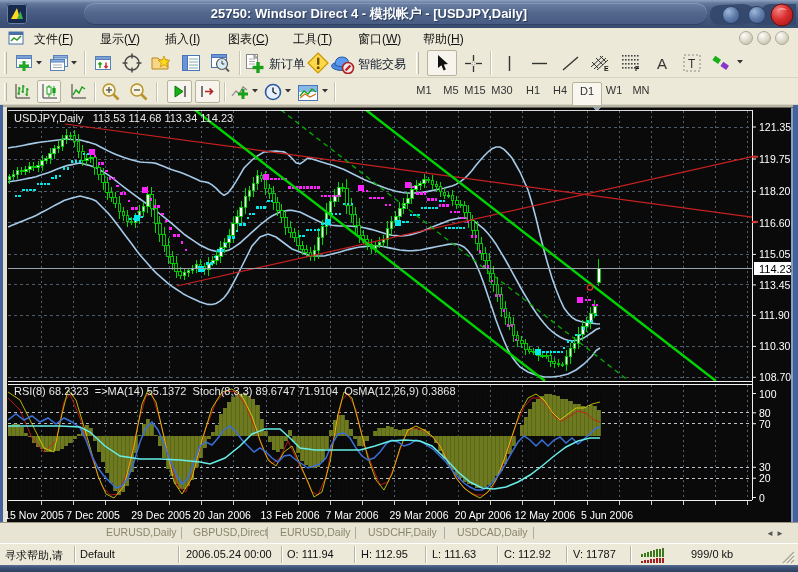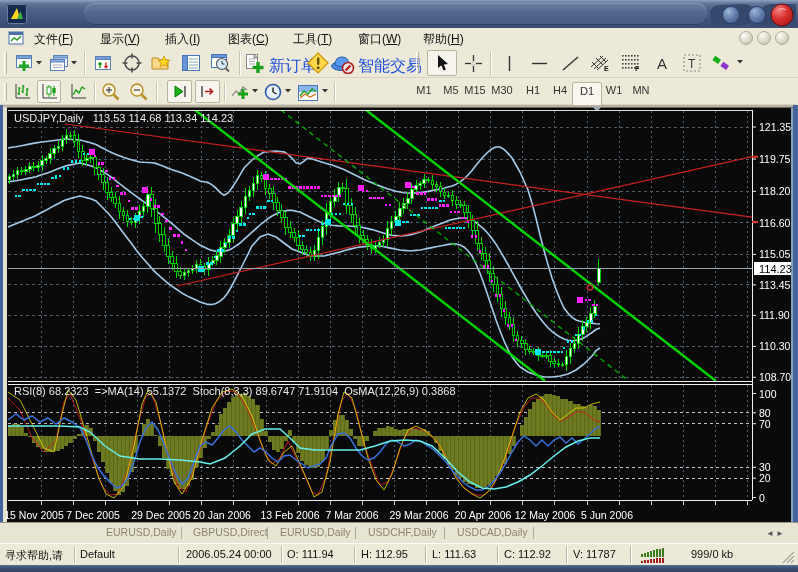--- a/index.html
+++ b/index.html
@@ -20,41 +20,42 @@
 #menu span.mi{position:absolute;top:3px}
 #menu svg.micon{position:absolute;left:8px;top:2px}
 
 .tbar{position:absolute;left:0;width:798px;background:#ece9d8;border-bottom:1px solid #d8d4c4}
 #tb1{top:48px;height:30px}
 #tb2{top:79px;height:26px}
 .grip{position:absolute;top:4px;width:3px;border-left:1px solid #fff;border-right:1px solid #b8b4a4}
 .sep{position:absolute;top:3px;width:2px;border-left:1px solid #c8c4b4;border-right:1px solid #fff}
 .tbtn{position:absolute;display:flex;align-items:center;justify-content:center}
 .sunk{background:#f6f4ec;border:1px solid #b8b49c;border-radius:2px}
-.tbtxt{font-size:16px;color:#1d4ed8;white-space:nowrap}
+.tbtxt{font-size:12px;color:#0f172a;white-space:nowrap}
 .tf{position:absolute;font-size:11px;color:#333;text-align:center;width:30px}
 .tfsel{background:#f8f6ee;border:1px solid #b8b49c;border-radius:2px}
 
 #tabs{position:absolute;left:0;top:522px;width:798px;height:21px;background:#e8e4d4;
 border-top:1px solid #9a9684;font-size:10.5px}
 .tab{position:absolute;top:0;height:20px;line-height:19px;padding:0 10px;color:#8a8668}
 .tabactive{background:#ffffff;color:#000;border:1px solid #9a9684;border-top:none;border-radius:0 0 0 0;top:0;height:21px;font-weight:normal}
 .tsep{position:absolute;top:4px;height:12px;width:1px;background:#b0ac9c}
 
 #status{position:absolute;left:0;top:543px;width:798px;height:22px;background:#ece9d8;
 font-size:11px;color:#111;border-top:1px solid #fff}
 #status .cell{position:absolute;top:4px;white-space:nowrap}
 #status .ssep{position:absolute;top:2px;height:17px;width:2px;border-left:1px solid #b8b4a4;border-right:1px solid #fff}
 
 #bedge{position:absolute;left:0;top:565px;width:798px;height:7px;
 background:linear-gradient(180deg,#5a7094 0%,#3c5176 40%,#2e4162 100%)}
 </style></head><body>
 <div id="win">
   <div id="title">
     <div class="pill"></div>
+    <div class="ttext">25750: Windsor Direct 4 - 模拟帐户 - [USDJPY,Daily]</div>
     <svg id="mticon" viewBox="0 0 20 20">
         <rect x="0" y="0" width="20" height="20" rx="2" fill="#16294e"></rect>
         <rect x="0.5" y="0.5" width="19" height="19" rx="2" fill="none" stroke="#6a7f9e"></rect>
         <path d="M4 15 L10 4 L13 15 Z" fill="#ffd820"></path>
         <path d="M10 15 L13.5 7 L16 15 Z" fill="#3fae49"></path>
       </svg>
     <svg id="wbtns" viewBox="0 0 90 25">
       <defs>
         <radialGradient id="bluB" cx="0.35" cy="0.3" r="0.9">
             <stop offset="0" stop-color="#9db6d8"></stop>

